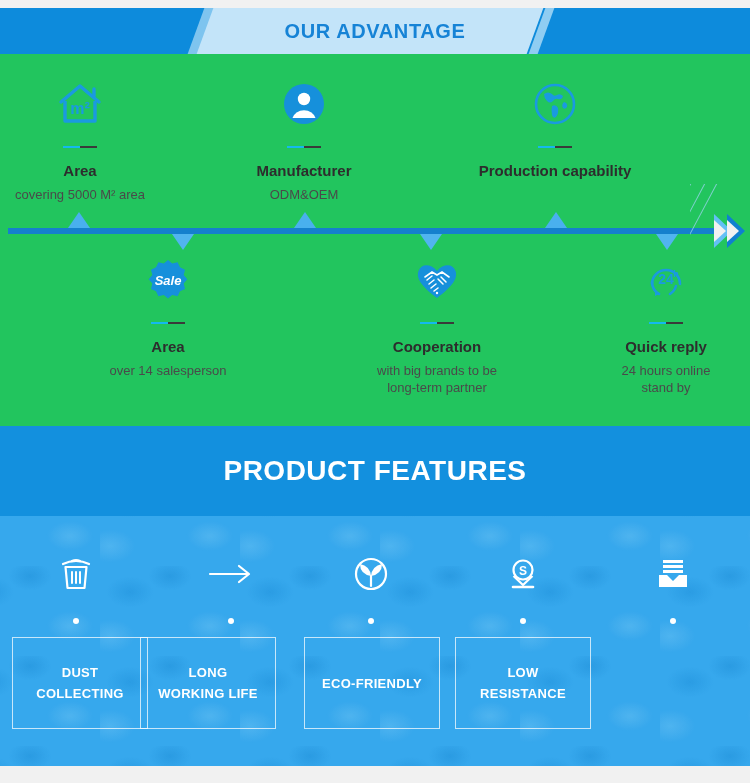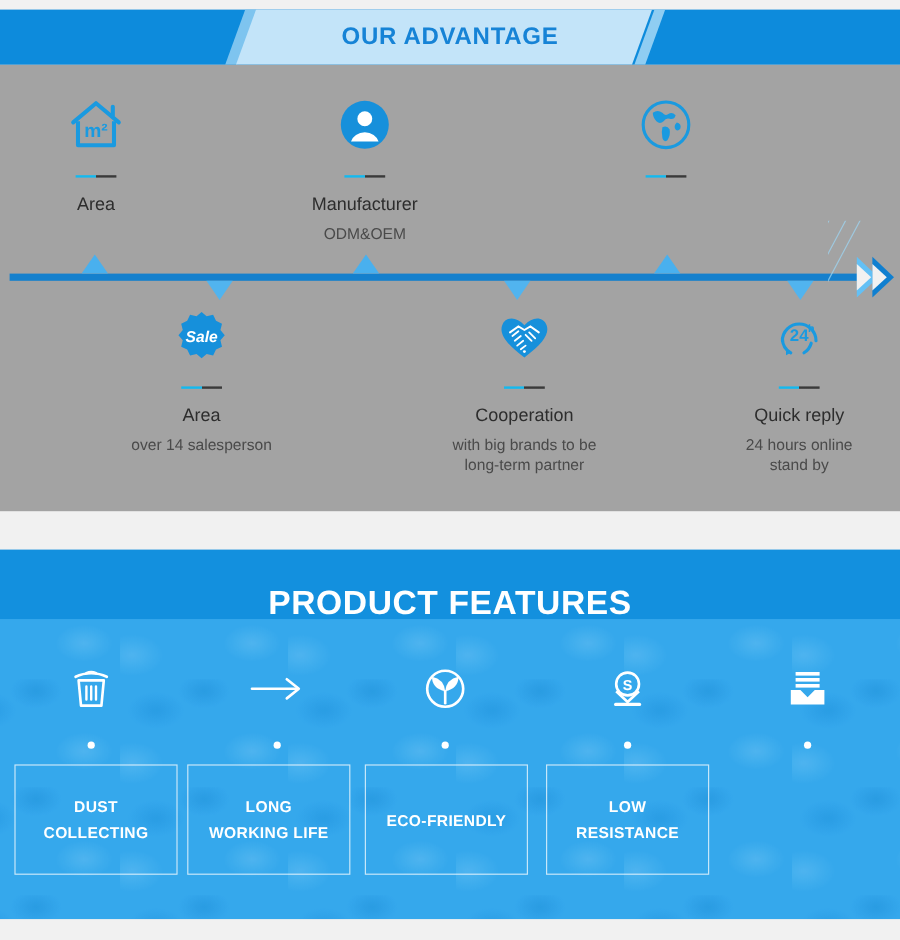--- a/index.html
+++ b/index.html
@@ -72,21 +72,21 @@
     color: #1683d6;
   }
 
   
   .adv-body {
     position: absolute;
     left: 0;
     top: 54px;
     width: 750px;
     height: 372px;
-    background: #a3a3a3;
+    background: #22c55e;
   }
 
   
   .timeline {
     position: absolute;
     left: 8px;
     top: 174px;
     width: 712px;
     height: 6px;
     background: #1580cd;
@@ -177,39 +177,38 @@
   }
   .adv-rule {
     width: 34px;
     height: 2px;
     margin: 14px auto 0 auto;
     background: linear-gradient(to right, #14b9ef 0%, #14b9ef 50%, #3a3a3a 50%, #3a3a3a 100%);
   }
   .adv-name {
     margin-top: 14px;
     font-size: 15px;
-    font-weight: normal;
+    font-weight: bold;
     color: #2d2d2d;
   }
   .adv-desc {
     margin-top: 7px;
     font-size: 13px;
     color: #4a4a4a;
     line-height: 17px;
   }
 
   
   .pf-header {
     position: absolute;
     left: 0;
     top: 426px;
     width: 750px;
     height: 90px;
     background: #1390de;
-    margin-top: 32px;
   }
   .pf-title {
     position: absolute;
     left: 0; top: 0;
     width: 750px; height: 90px;
     line-height: 90px;
     text-align: center;
     color: #ffffff;
     font-size: 28px;
     font-weight: bold;
@@ -328,20 +327,21 @@
       <div class="adv-icon">
         <svg width="48" height="48" viewBox="0 0 48 48">
           <path d="M5 22 L24 6 L43 22" fill="none" stroke="#1a9ae0" stroke-width="3.4" stroke-linecap="round" stroke-linejoin="round"></path>
           <path d="M9 21 V41 H39 V21" fill="none" stroke="#1a9ae0" stroke-width="3.4" stroke-linejoin="round"></path>
           <path d="M38 9 V16" stroke="#1a9ae0" stroke-width="3.4" stroke-linecap="round"></path>
           <text x="24" y="34" text-anchor="middle" fill="#1a9ae0" font-family="Liberation Sans, sans-serif" font-size="16" font-weight="bold">m²</text>
         </svg>
       </div>
       <div class="adv-rule"></div>
       <div class="adv-name">Area</div>
+      <div class="adv-desc">covering 5000 M² area</div>
     </div>
 
     <div class="adv-item" style="left:228px; top:22px; width:152px">
       <div class="adv-icon">
         <svg width="46" height="46" viewBox="0 0 46 46">
           <circle cx="23" cy="23" r="20" fill="#1690db"></circle>
           <circle cx="23" cy="18" r="6.2" fill="#ffffff"></circle>
           <path d="M11.5 37 a11.8 10 0 0 1 23 0 Z" fill="#ffffff"></path>
         </svg>
       </div>
@@ -353,20 +353,21 @@
     <div class="adv-item" style="left:455px; top:22px; width:200px">
       <div class="adv-icon">
         <svg width="48" height="48" viewBox="0 0 48 48">
           <circle cx="24" cy="24" r="19" fill="none" stroke="#1a9ae0" stroke-width="2.6"></circle>
           <path d="M13 14 q4 -3 8 0 q2 3 5 1 q3 -2 6 1 q-1 4 -5 3 q-3 -1 -5 2 q-3 3 -6 0 q-3 -3 -3 -7 Z" fill="#1a9ae0"></path>
           <path d="M21 26 q4 -2 6 2 q1 5 -2 9 q-3 2 -4 -2 q-1 -5 0 -9 Z" fill="#1a9ae0"></path>
           <path d="M33 22 q4 1 3 5 q-2 3 -4 1 q-2 -3 1 -6 Z" fill="#1a9ae0"></path>
         </svg>
       </div>
       <div class="adv-rule"></div>
+      <div class="adv-name">Production capability</div>
     </div>
 
     <div class="adv-item" style="left:92px; top:198px; width:152px">
       <div class="adv-icon">
         <svg width="42" height="42" viewBox="0 0 42 42">
           <path d="M21 1 l4.2 3.6 5.4 -1.3 2.4 5 5 2.4 -1.3 5.4 3.6 4.2 -3.6 4.2 1.3 5.4 -5 2.4 -2.4 5 -5.4 -1.3 -4.2 3.6 -4.2 -3.6 -5.4 1.3 -2.4 -5 -5 -2.4 1.3 -5.4 -3.6 -4.2 3.6 -4.2 -1.3 -5.4 5 -2.4 2.4 -5 5.4 1.3 Z" fill="#1690db"></path>
           <text x="21" y="26" text-anchor="middle" fill="#ffffff" font-family="Liberation Sans, sans-serif" font-size="13" font-weight="bold" font-style="italic">Sale</text>
         </svg>
       </div>
       <div class="adv-rule"></div>
@@ -432,21 +433,21 @@
 
       <div class="pf-cell" style="left:156px">
         <div class="pf-ico">
           <svg width="46" height="24" viewBox="0 0 46 24">
             <path d="M2 12 H40" stroke="#ffffff" stroke-width="2.2" stroke-linecap="round"></path>
             <path d="M31 4 L41 12 L31 20" fill="none" stroke="#ffffff" stroke-width="2.2" stroke-linecap="round" stroke-linejoin="round"></path>
           </svg>
         </div>
         <div class="pf-dot"></div>
       </div>
-      <div class="pf-box" style="left:156px">
+      <div class="pf-box" style="left:140px">
         <span>LONG<br>WORKING LIFE</span>
       </div>
 
       <div class="pf-cell" style="left:296px">
         <div class="pf-ico">
           <svg width="36" height="36" viewBox="0 0 36 36">
             <circle cx="18" cy="18" r="15" fill="none" stroke="#ffffff" stroke-width="2.2"></circle>
             <path d="M18 20 q-1 -10 -11 -12 q0 10 11 12 Z" fill="#ffffff"></path>
             <path d="M18 20 q1 -10 11 -12 q0 10 -11 12 Z" fill="#ffffff"></path>
             <path d="M18 20 V30" stroke="#ffffff" stroke-width="2.2" stroke-linecap="round"></path>

